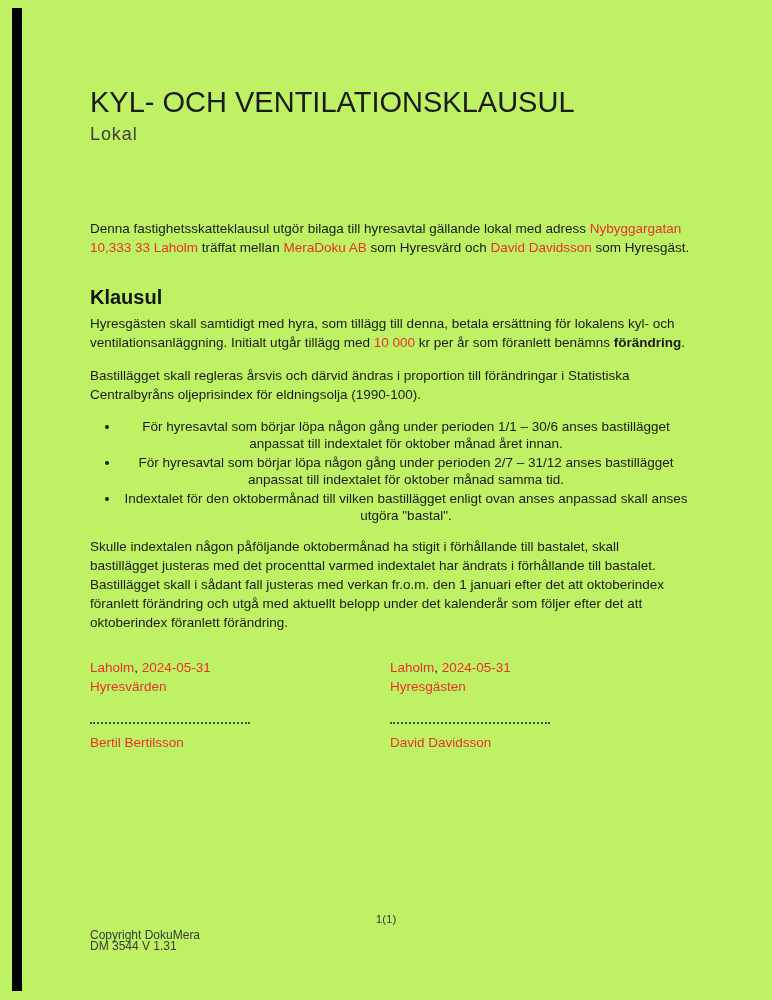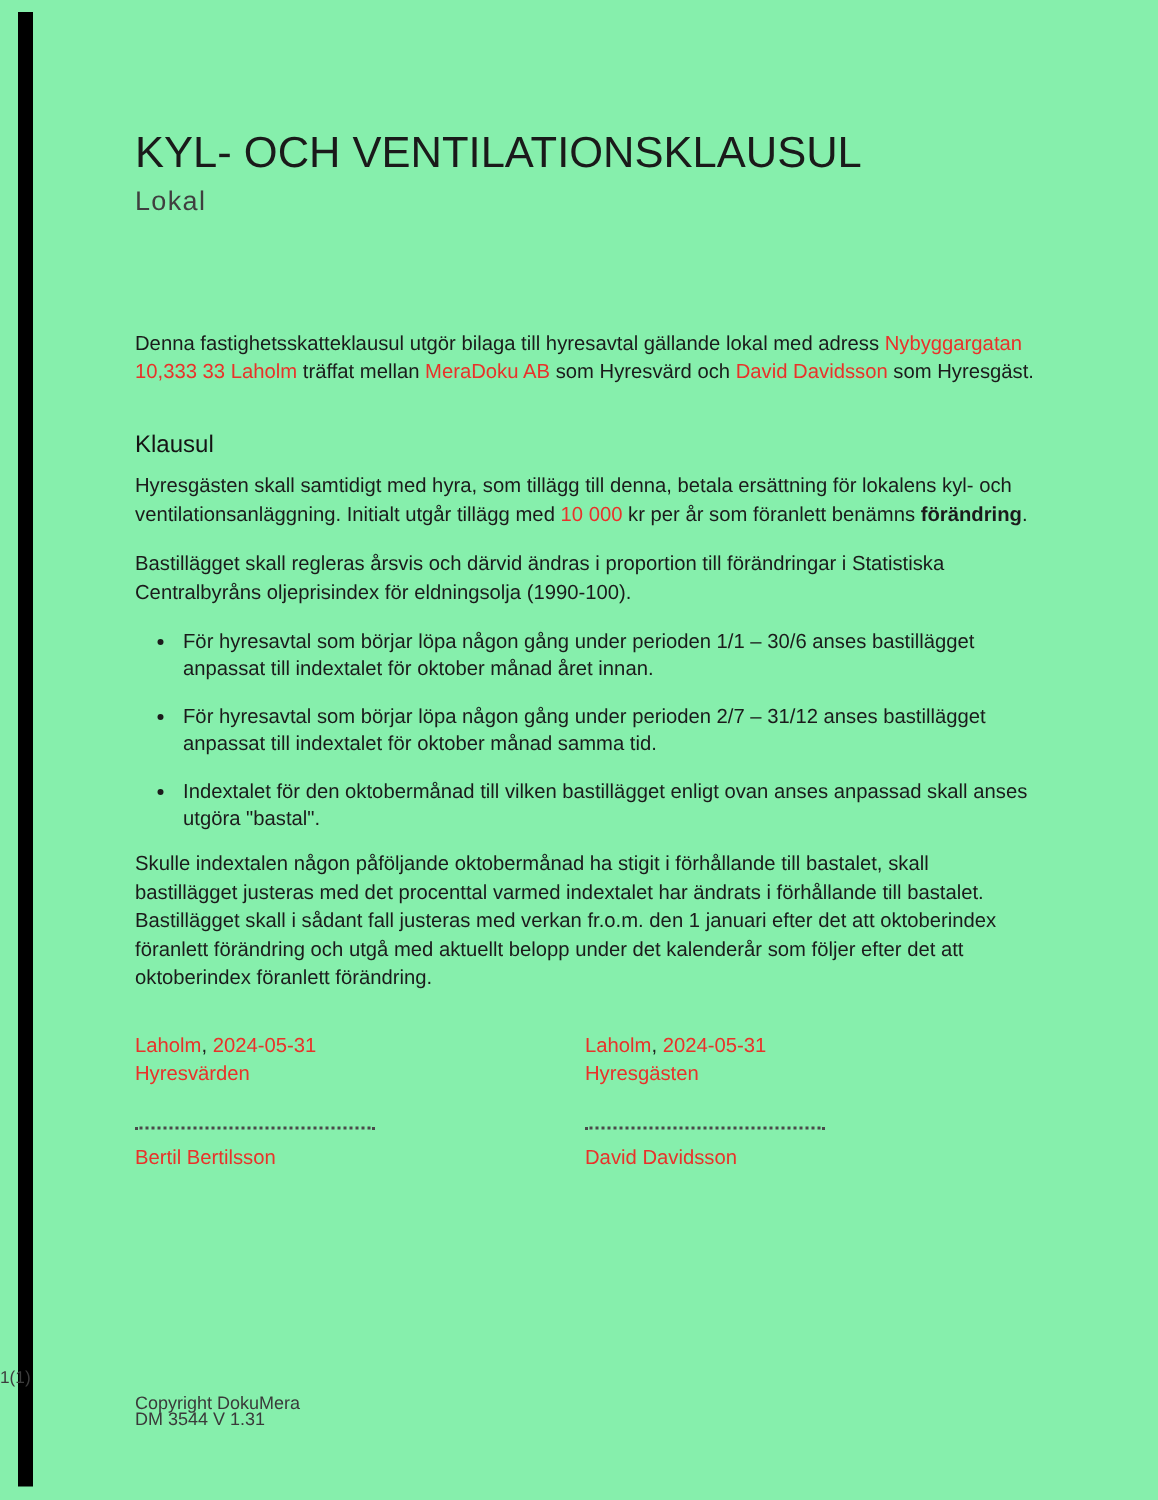--- a/index.html
+++ b/index.html
@@ -1,19 +1,19 @@
 <!DOCTYPE html>
 <html><head>
 <meta charset="utf-8">
 <style>
   html,body{margin:0;padding:0;background:#ffffff;}
   .page{
     position:relative;
     width:772px;height:1000px;
-    background:#86efac;
+    background:#bef264;
     font-family:"Liberation Sans",sans-serif;
     color:#1b1b1b;
     overflow:hidden;
   }
   .scan-bar{
     position:absolute;left:12px;top:8px;width:10px;height:983px;
     background:#000;
   }
   .content{
     position:absolute;top:0;left:0;
@@ -25,49 +25,49 @@
     font-size:29px;line-height:1.15;font-weight:400;
     color:#1a1a1a;letter-spacing:0px;margin:0;
   }
   .doc-subtitle{
     font-size:18px;color:#3f3f3f;letter-spacing:0.9px;
     margin-top:5px;font-weight:400;
   }
   .body-text{font-size:13.5px;line-height:19px;}
   .intro{margin-top:74px;}
   .section-heading{
-    font-size:16px;font-weight:400;color:#141414;
+    font-size:20px;font-weight:700;color:#141414;
     margin-top:30px;line-height:20px;
   }
   .para-a{margin-top:7px;}
   .para-b{margin-top:14px;}
   .bullet-list{
     margin:13px 0 0 0;
     padding-left:30px;
     font-size:13.5px;line-height:17.5px;
   }
-  .bullet-list li{margin:15px 0 1px 0;padding-left:2px;}
+  .bullet-list li{margin:0 0 1px 0;padding-left:2px;text-align:center;}
   .para-c{margin-top:12px;}
   .seg-r{color:#e9322a;}
   .seg-b{font-weight:700;}
   .sig-block{
     display:flex;margin-top:26px;
     font-size:13.5px;line-height:19px;
   }
   .sig-col{width:305px;}
   .sig-role{color:#e9322a;}
   .sig-dots{
     width:160px;height:0;
     border-bottom:2px dotted #4a4a4a;
     margin-top:26px;
   }
   .sig-name{color:#e9322a;margin-top:9px;}
   .page-number{
     position:absolute;left:0;right:0;top:913px;
-    text-align:left;font-size:11.5px;color:#3c3c3c;
+    text-align:center;font-size:11.5px;color:#3c3c3c;
   }
   .copyright{
     position:absolute;left:90px;top:930px;
     font-size:12px;line-height:11px;color:#3a3a3a;
   }
 </style>
 </head>
 <body>
 
 <div class="page">

